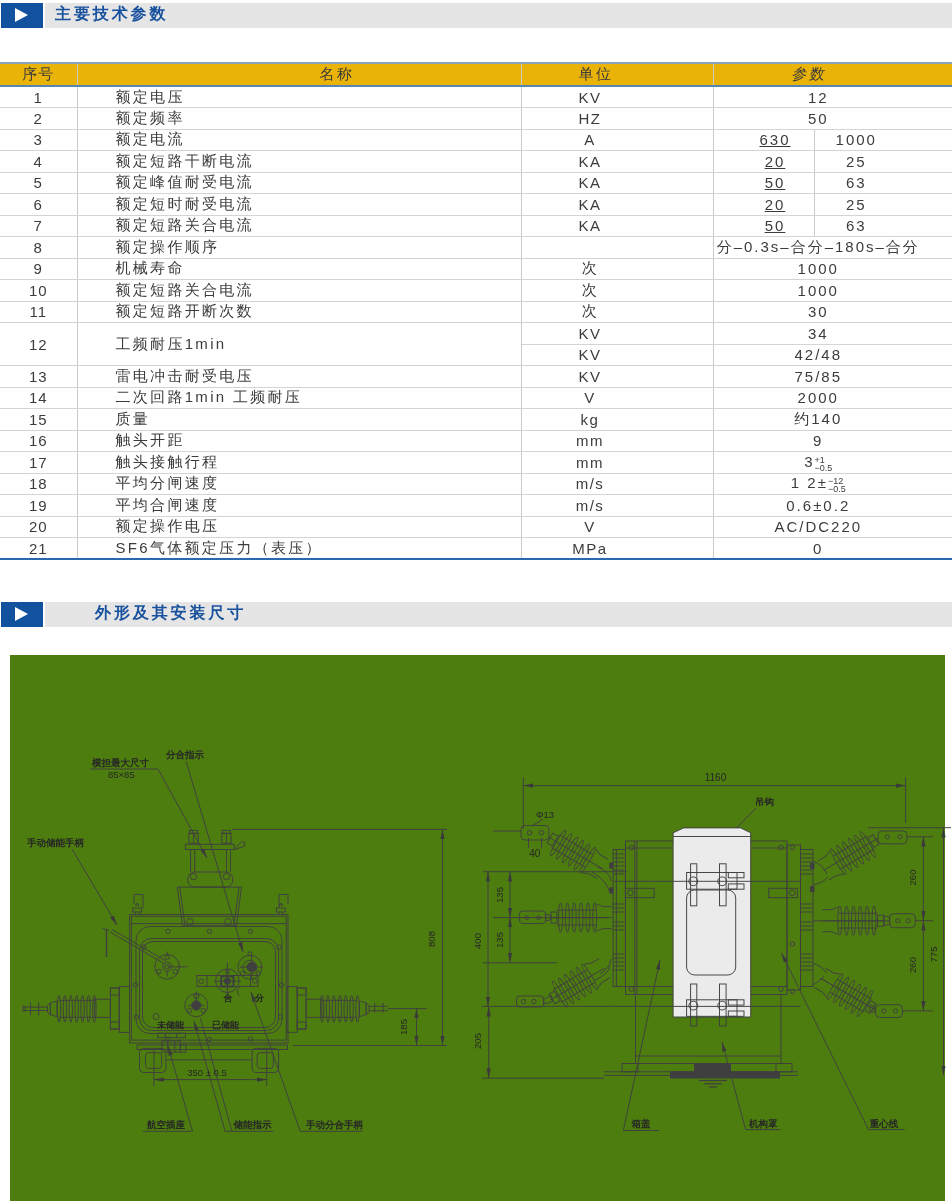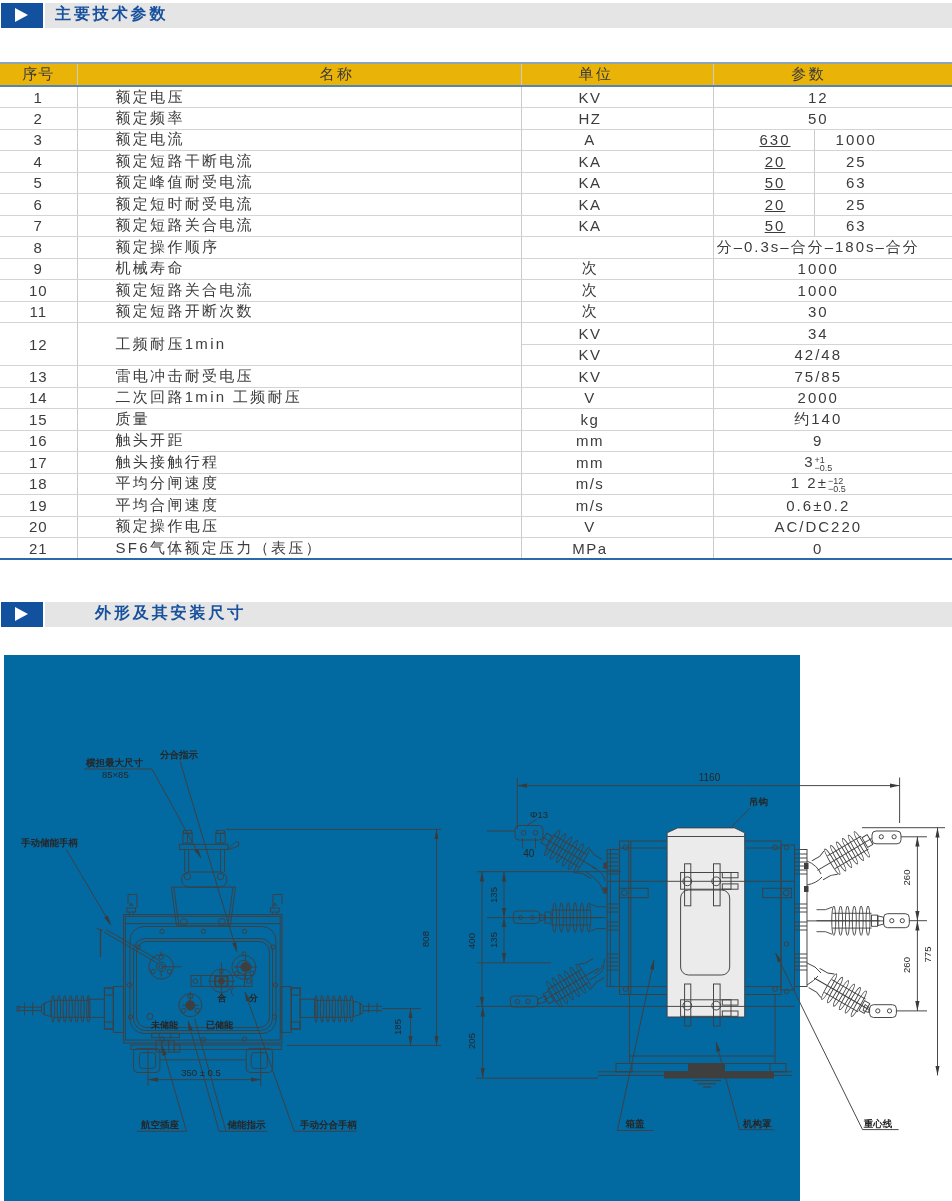--- a/index.html
+++ b/index.html
@@ -17,25 +17,25 @@
 #tbl tr.hd td { background:#eab308; border-top:2px solid #8ba4bd; border-bottom:2px solid #5585b5; height:23px; color:#3a3a3a; }
 #tbl tr:last-child td { border-bottom:2.5px solid #2c68ae; }
 .no { text-align:center; letter-spacing:1px; }
 .nm { text-align:left; padding-left:38px !important; letter-spacing:2.3px; }
 .un { text-align:center; padding-right:54px !important; letter-spacing:1.5px; }
 .pa { text-align:center; padding-right:29px !important; letter-spacing:2px; }
 .p1 { text-align:center; padding-left:23px !important; letter-spacing:2px;text-decoration:underline; }
 .p2 { text-align:center; padding-right:54px !important; letter-spacing:2px; }
 .hnm { text-align:center; padding-left:76px !important; letter-spacing:2.6px; }
 .hun { text-align:center; padding-right:42px !important; letter-spacing:2.6px; }
-.hpa { text-align:center; padding-right:48px !important; letter-spacing:2.6px; }
+.hpa { text-align:center; padding-right:48px !important; letter-spacing:2.6px;font-style:italic; }
 .supsub { display:inline-block; vertical-align:-4px; line-height:0; }
 .supsub i { display:block; font-style:normal; font-size:9px; letter-spacing:0; line-height:8px; text-align:left; }
 
-#draw { position:absolute; left:4px; top:655px; width:796px; height:546px; background:#0369a1; }
+#draw { position:absolute; left:10px; top:655px; width:935px; height:546px; background:#4d7c0f; }
 </style>
 </head>
 <body>
 <div id="page">
 
 <div class="secbar" style="top:3px;"></div>
 <div class="secbox" style="top:3px;">
       <span class="tri"></span>
     </div>
 <div class="sectitle" style="top:4px;">主要技术参数</div>

